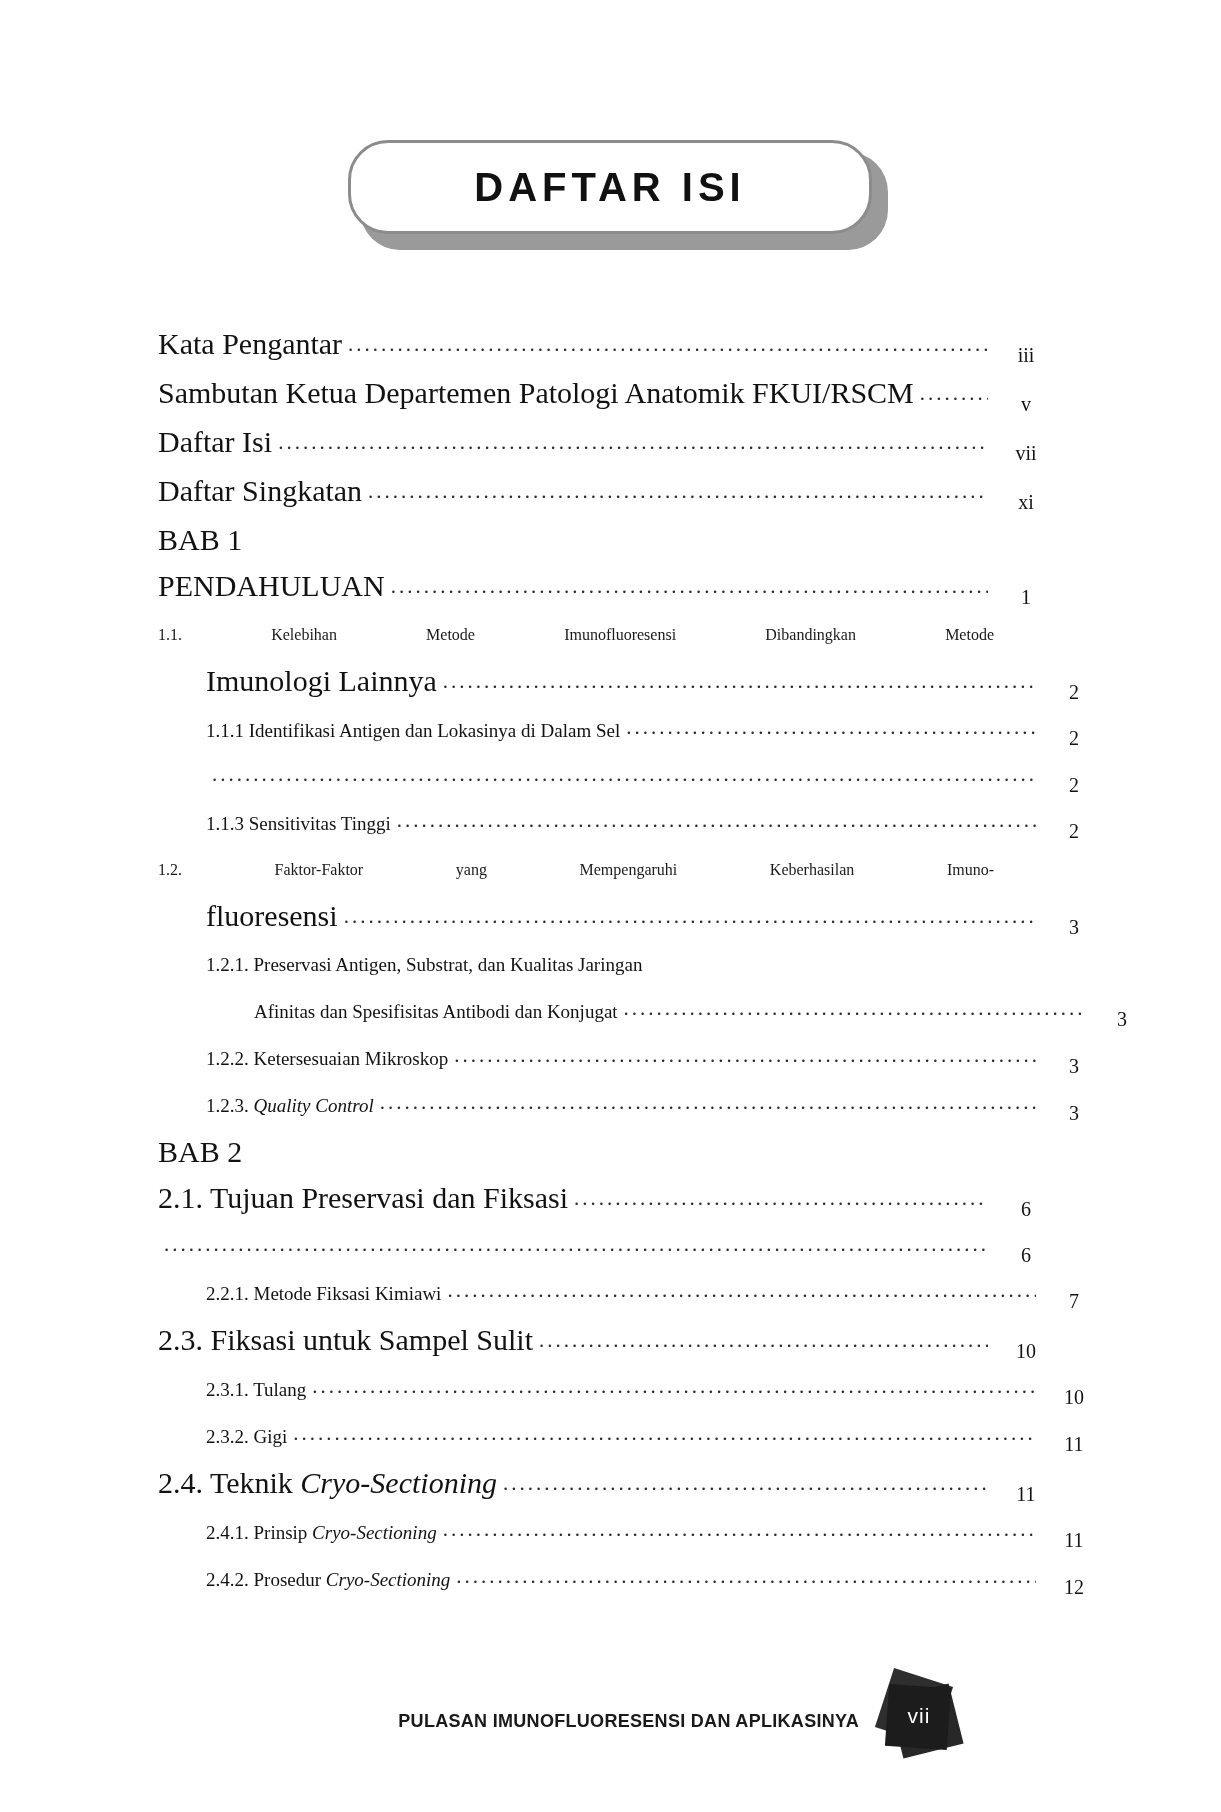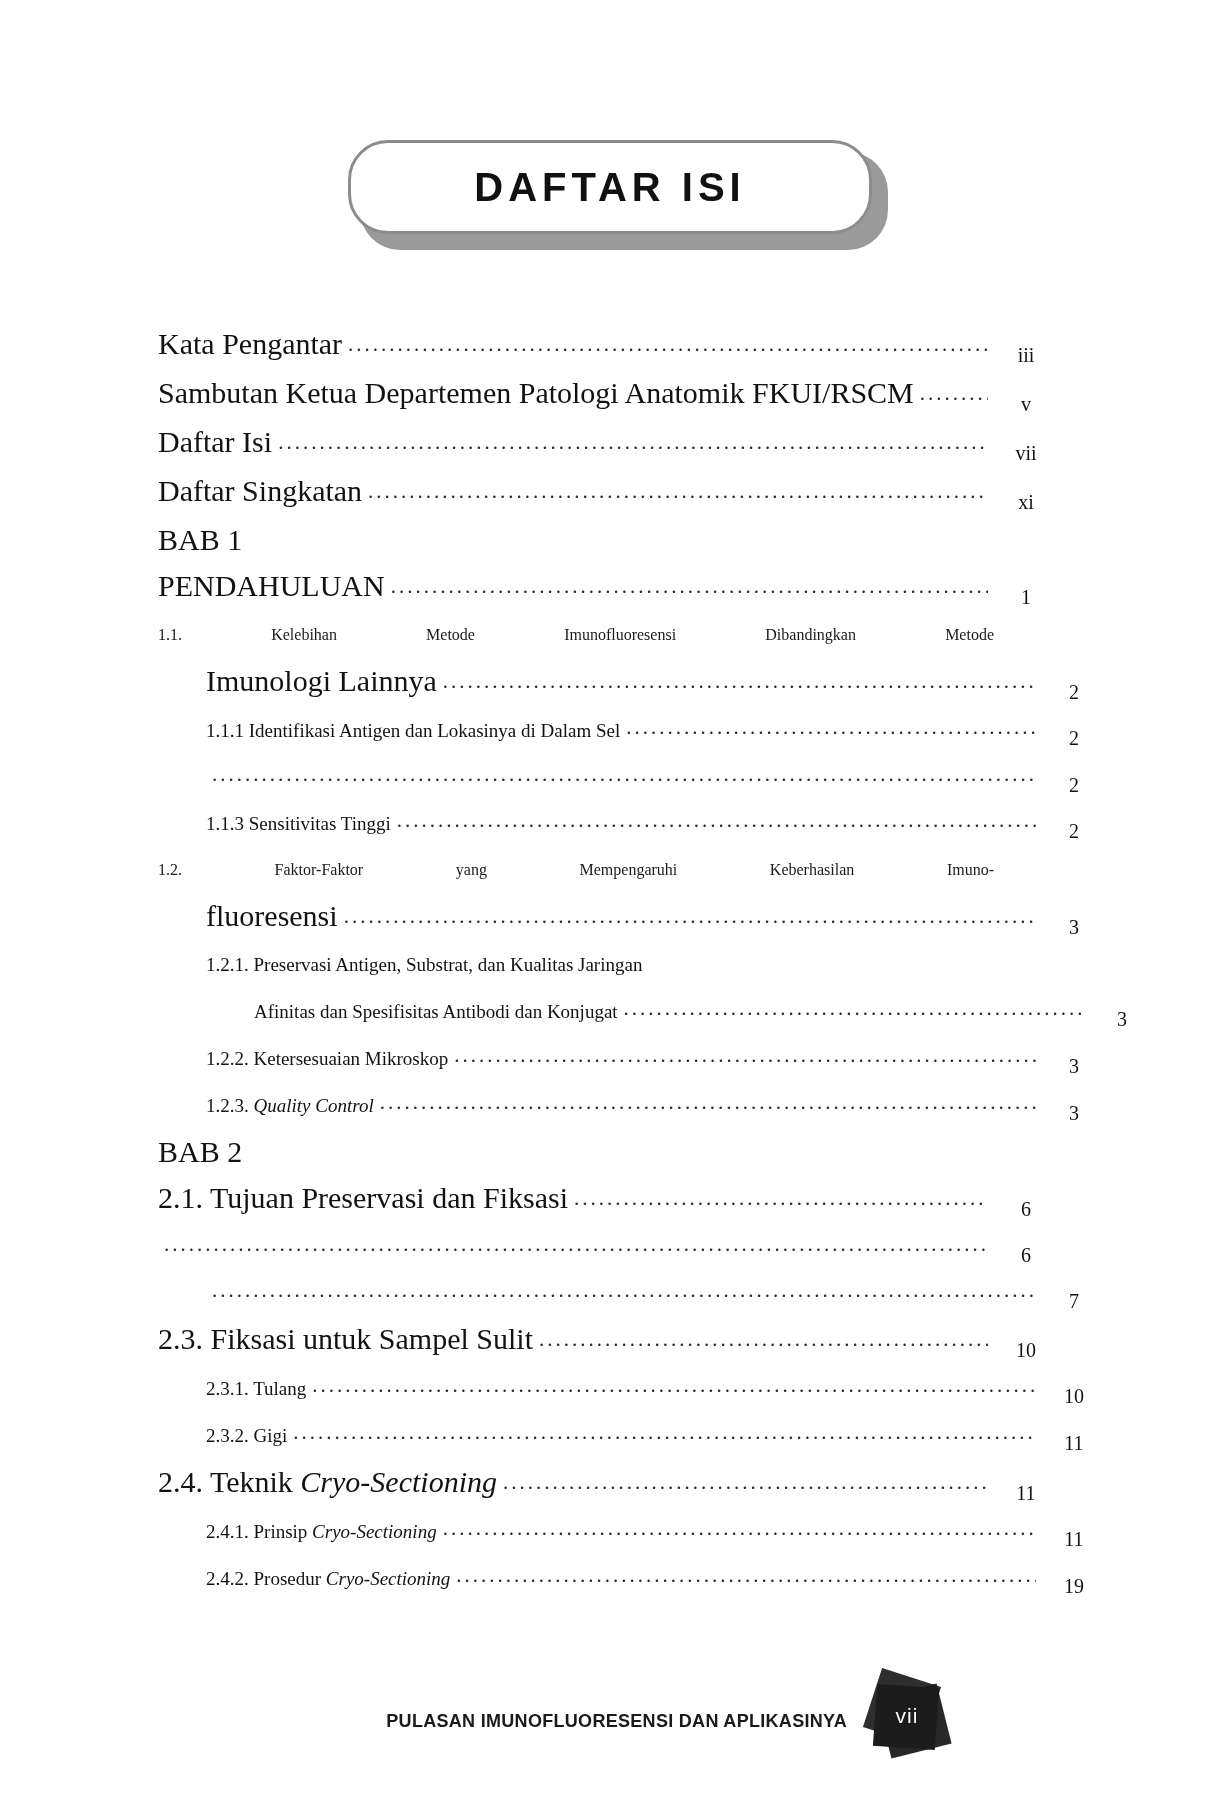--- a/index.html
+++ b/index.html
@@ -111,21 +111,21 @@
     line-height: 44px;
   }
   .justify-line > span { display: inline-block; }
 
   .small { font-size: 19px; }
   .ital { font-style: italic; }
 
   
   #footer {
     position: absolute;
-    left: 0;
+    left: 12px;
     bottom: 42px;
     width: 1015px;
     height: 110px;
   }
   #footer-text {
     position: absolute;
     right: 168px;
     bottom: 38px;
     font-size: 18px;
     letter-spacing: 0.3px;
@@ -275,20 +275,21 @@
     <div class="toc-row lvl0">
       <div class="toc-label">2.1. Tujuan Preservasi dan Fiksasi</div>
       <div class="toc-dots">........................................................................................................................................................</div>
       <div class="toc-page">6</div>
     </div>
     <div class="toc-row lvl0">
       <div class="toc-dots">........................................................................................................................................................</div>
       <div class="toc-page">6</div>
     </div>
     <div class="toc-row lvl2">
+      <div class="toc-label small">2.2.1. Metode Fiksasi Kimiawi</div>
       <div class="toc-dots">........................................................................................................................................................</div>
       <div class="toc-page">7</div>
     </div>
     <div class="toc-row lvl0">
       <div class="toc-label">2.3. Fiksasi untuk Sampel Sulit</div>
       <div class="toc-dots">........................................................................................................................................................</div>
       <div class="toc-page">10</div>
     </div>
     <div class="toc-row lvl2">
       <div class="toc-label small">2.3.1. Tulang</div>
@@ -306,21 +307,21 @@
       <div class="toc-page">11</div>
     </div>
     <div class="toc-row lvl2">
       <div class="toc-label small"><span>2.4.1. Prinsip </span><span class="ital">Cryo-Sectioning</span></div>
       <div class="toc-dots">........................................................................................................................................................</div>
       <div class="toc-page">11</div>
     </div>
     <div class="toc-row lvl2">
       <div class="toc-label small"><span>2.4.2. Prosedur </span><span class="ital">Cryo-Sectioning</span></div>
       <div class="toc-dots">........................................................................................................................................................</div>
-      <div class="toc-page">19</div>
+      <div class="toc-page">12</div>
     </div>
   </div>
 
 <div id="footer">
   <div id="footer-text">PULASAN IMUNOFLUORESENSI DAN APLIKASINYA</div>
   <div id="page-badge">
     <div class="sq sq-a"></div>
     <div class="sq sq-b"></div>
     <div class="sq sq-c"></div>
     <div id="page-num">vii</div>

